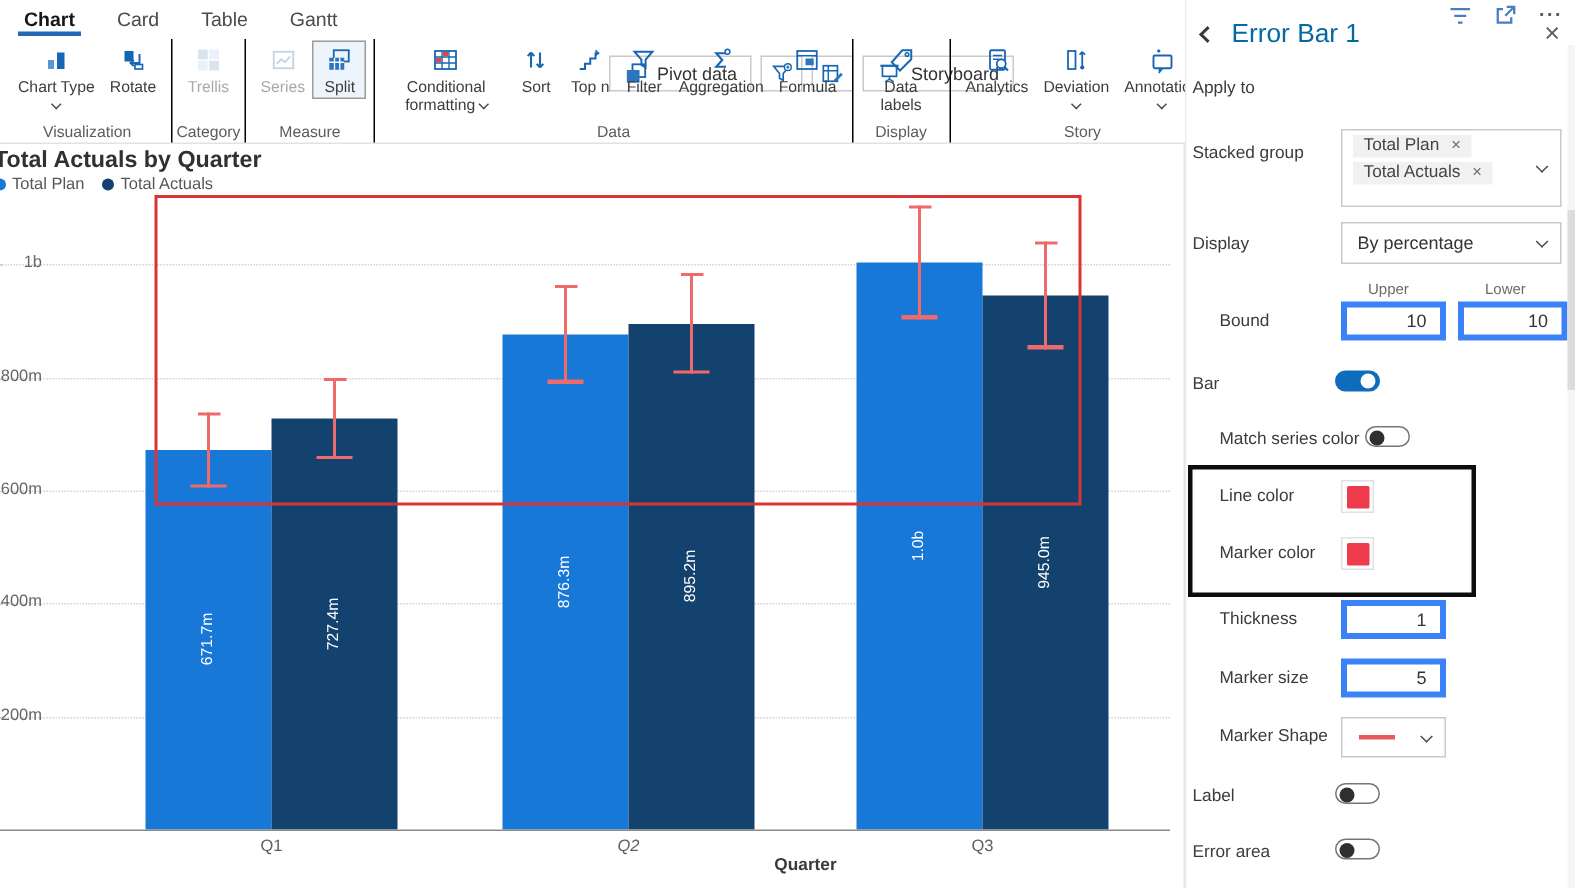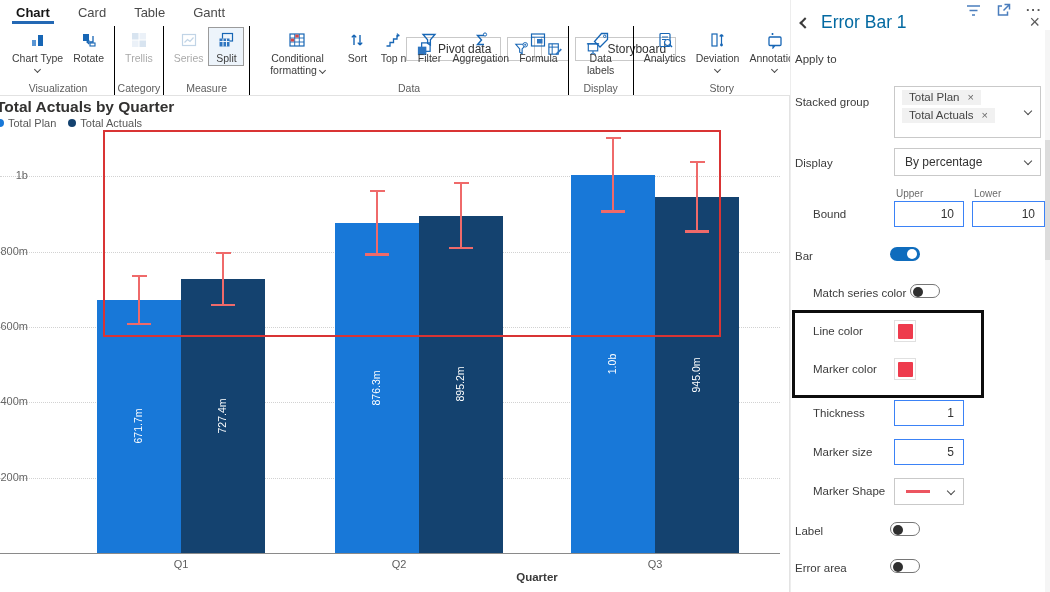--- a/index.html
+++ b/index.html
@@ -71,22 +71,22 @@
   .pclose { position:absolute; right:2px; top:0; font-size:18px; color:#5c5c5c; cursor:pointer; line-height:20px; }
   .prow { position:absolute; left:4px; width:252px; }
   .plabel { font-size:11.5px; color:#3b3b3b; }
   .ind { padding-left:18px; }
   .pselect { position:absolute; left:99px; top:0; width:147px; height:28px; border:1px solid #c9c9c9; background:#fff;
              font-size:12px; color:#333; line-height:26px; padding-left:10px; cursor:pointer; }
   .pselect .chev, .msbox .chev, .shape-dd .chev { position:absolute; right:9px; top:50%; margin-top:-4px; width:6px; height:6px; }
   .msbox { position:absolute; left:99px; top:0; width:147px; height:52px; border:1px solid #c9c9c9; background:#fff; cursor:pointer; }
   .chip { display:inline-flex; align-items:center; margin:3px 0 0 7px; background:#f1f1f1; padding:1px 7px 2px; font-size:11.5px; color:#444; }
   .chip .x { margin-left:8px; color:#6a6a6a; font-size:11px; cursor:pointer; }
-  .minilab { position:absolute; font-size:10px; color:#6b6b6b; }
-  .pinput { position:absolute; height:26px; border:1px solid #3b82f6; background:#fff; font-size:12px; color:#333;
+  .minilab { position:absolute; font-size:10px; color:#6b6b6b;margin-left:16px; }
+  .pinput { position:absolute; height:26px; border:4px solid #3b82f6; background:#fff; font-size:12px; color:#333;
             text-align:right; padding-right:9px; font-family:inherit; }
   .toggle { position:absolute; left:95px; width:30px; height:14px; border-radius:8px; cursor:pointer; }
   .toggle.on { background:#0f6cbd; }
   .toggle.off { background:#fff; border:1px solid #767676; }
   .toggle .knob { position:absolute; top:2px; width:10px; height:10px; border-radius:50%; }
   .toggle.on .knob { right:3px; background:#fff; }
   .toggle.off .knob { left:2px; top:1.5px; background:#2f2f2f; }
   .blackbox { position:absolute; left:1px; top:310px; width:192px; height:88px; border:3px solid #0d0d0d; pointer-events:none; z-index:4; }
   .swatch-outer { position:absolute; left:99px; top:0; width:22px; height:22px; border:1px solid #e0e0e0; background:#fff;
                   display:flex; align-items:center; justify-content:center; cursor:pointer; }
@@ -450,21 +450,21 @@
           </div>
           <div class="bar" style="left: 655px; top: 100.971px; width: 84px; height: 356.029px; background: rgb(20, 66, 111);"></div>
           <div class="barlabel" style="left: 652px; top: 271.986px;">945.0m</div>
           <div class="errbar" style="left: 685px; top: 65.3684px; width: 24px; height: 71.2057px; z-index: 3;">
             <div class="vline" style="background: rgb(239, 106, 106);"></div>
             <div class="cap" style="background: rgb(239, 106, 106);"></div>
             <div class="marker" style="background: rgb(239, 106, 106);"></div>
           </div>
           <div class="baseline" style="top: 457px;"></div>
           <div class="xtick" style="left: 146px; top: 462px;">Q1</div>
-          <div class="xtick" style="left: 364px; top: 462px;">Q2</div>
+          <div class="xtick" style="left: 384px; top: 462px; font-style: italic;">Q2</div>
           <div class="xtick" style="left: 620px; top: 462px;">Q3</div>
           <div class="annot-rect" style="left: 103px; top: 34px; width: 618px; height: 207px; border-color: rgb(217, 52, 52);"></div>
         </div>
       <div class="xlabel" style="left:492px; top:475px;">Quarter</div>
     </div>
   </div>
 
   <div class="panel">
     <div class="ptop-icons">
       <span>

